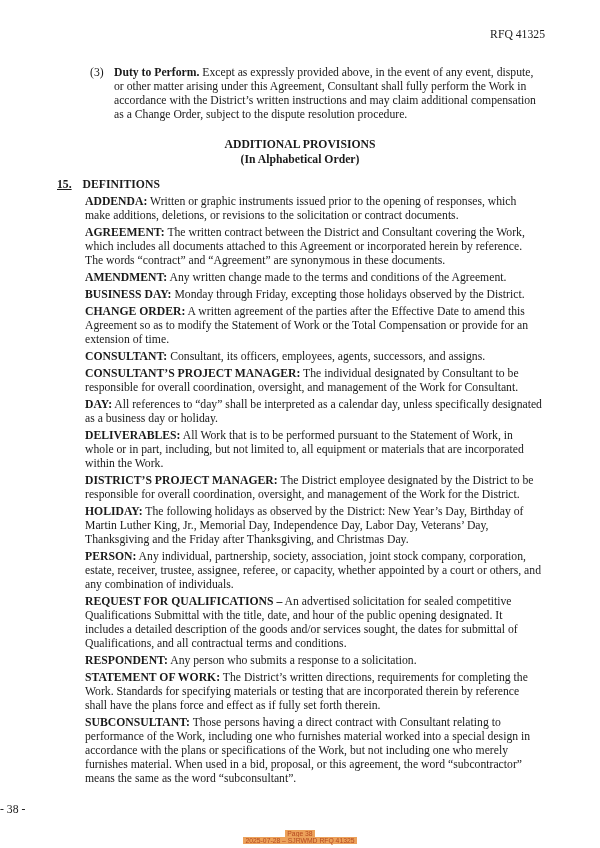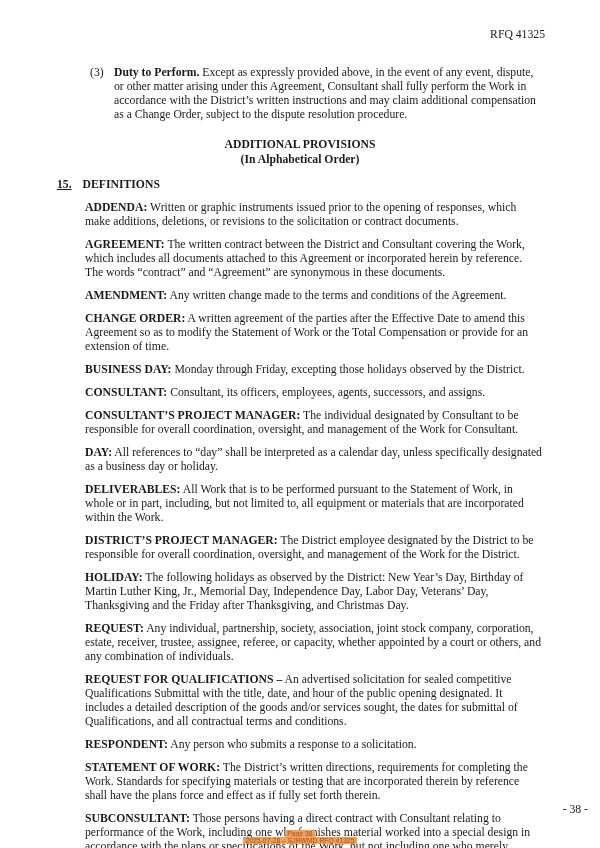--- a/index.html
+++ b/index.html
@@ -34,29 +34,29 @@
     font-weight: bold;
     margin-top: 16px;
     line-height: 14.5px;
   }
   .section-head {
     margin: 11px 57px 0 57px;
     font-weight: bold;
   }
   .section-head .sec-num { margin-right: 11px; text-decoration: underline; }
   .def {
-    margin: 9px 57px 0 85px;
+    margin: 3px 57px 0 85px;
   }
   .def .term { font-weight: bold; }
   p { padding: 0; }
   .footer-num {
     position: absolute;
     top: 803px;
     left: 0; right: 12px;
-    text-align: right;
+    text-align: left;
   }
   .stamp {
     position: absolute;
     top: 830px;
     left: 0; right: 0;
     text-align: center;
     font-family: "Liberation Sans", sans-serif;
     font-size: 6.8px;
     line-height: 7.3px;
     color: #b5491f;
@@ -79,29 +79,29 @@
     <div>ADDITIONAL PROVISIONS</div>
     <div>(In Alphabetical Order)</div>
   </div>
 
   <div class="section-head"><span class="sec-num">15.</span><span>DEFINITIONS</span></div>
 
   <div>
     <p class="def"><b class="term">ADDENDA:</b> <span>Written or graphic instruments issued prior to the opening of responses, which make additions, deletions, or revisions to the solicitation or contract documents.</span></p>
     <p class="def"><b class="term">AGREEMENT:</b> <span>The written contract between the District and Consultant covering the Work, which includes all documents attached to this Agreement or incorporated herein by reference. The words “contract” and “Agreement” are synonymous in these documents.</span></p>
     <p class="def"><b class="term">AMENDMENT:</b> <span>Any written change made to the terms and conditions of the Agreement.</span></p>
+    <p class="def"><b class="term">BUSINESS DAY:</b> <span>Monday through Friday, excepting those holidays observed by the District.</span></p>
     <p class="def"><b class="term">CHANGE ORDER:</b> <span>A written agreement of the parties after the Effective Date to amend this Agreement so as to modify the Statement of Work or the Total Compensation or provide for an extension of time.</span></p>
-    <p class="def"><b class="term">BUSINESS DAY:</b> <span>Monday through Friday, excepting those holidays observed by the District.</span></p>
     <p class="def"><b class="term">CONSULTANT:</b> <span>Consultant, its officers, employees, agents, successors, and assigns.</span></p>
     <p class="def"><b class="term">CONSULTANT’S PROJECT MANAGER:</b> <span>The individual designated by Consultant to be responsible for overall coordination, oversight, and management of the Work for Consultant.</span></p>
     <p class="def"><b class="term">DAY:</b> <span>All references to “day” shall be interpreted as a calendar day, unless specifically designated as a business day or holiday.</span></p>
     <p class="def"><b class="term">DELIVERABLES:</b> <span>All Work that is to be performed pursuant to the Statement of Work, in whole or in part, including, but not limited to, all equipment or materials that are incorporated within the Work.</span></p>
     <p class="def"><b class="term">DISTRICT’S PROJECT MANAGER:</b> <span>The District employee designated by the District to be responsible for overall coordination, oversight, and management of the Work for the District.</span></p>
     <p class="def"><b class="term">HOLIDAY:</b> <span>The following holidays as observed by the District: New Year’s Day, Birthday of Martin Luther King, Jr., Memorial Day, Independence Day, Labor Day, Veterans’ Day, Thanksgiving and the Friday after Thanksgiving, and Christmas Day.</span></p>
-    <p class="def"><b class="term">REQUEST:</b> <span>Any individual, partnership, society, association, joint stock company, corporation, estate, receiver, trustee, assignee, referee, or capacity, whether appointed by a court or others, and any combination of individuals.</span></p>
+    <p class="def"><b class="term">PERSON:</b> <span>Any individual, partnership, society, association, joint stock company, corporation, estate, receiver, trustee, assignee, referee, or capacity, whether appointed by a court or others, and any combination of individuals.</span></p>
     <p class="def"><b class="term">REQUEST FOR QUALIFICATIONS –</b> <span>An advertised solicitation for sealed competitive Qualifications Submittal with the title, date, and hour of the public opening designated. It includes a detailed description of the goods and/or services sought, the dates for submittal of Qualifications, and all contractual terms and conditions.</span></p>
     <p class="def"><b class="term">RESPONDENT:</b> <span>Any person who submits a response to a solicitation.</span></p>
     <p class="def"><b class="term">STATEMENT OF WORK:</b> <span>The District’s written directions, requirements for completing the Work. Standards for specifying materials or testing that are incorporated therein by reference shall have the plans force and effect as if fully set forth therein.</span></p>
     <p class="def"><b class="term">SUBCONSULTANT:</b> <span>Those persons having a direct contract with Consultant relating to performance of the Work, including one who furnishes material worked into a special design in accordance with the plans or specifications of the Work, but not including one who merely furnishes material. When used in a bid, proposal, or this agreement, the word “subcontractor” means the same as the word “subconsultant”.</span></p>
   </div>
 
   <div class="footer-num">- 38 -</div>
 
   <div class="stamp">
     <span class="hl">Page 38</span><br>

